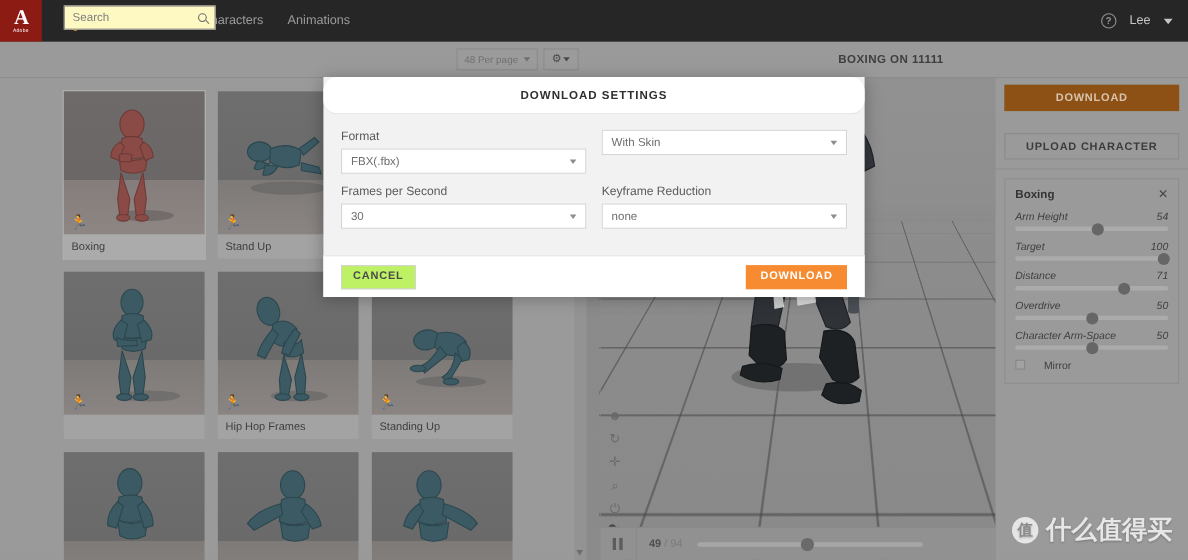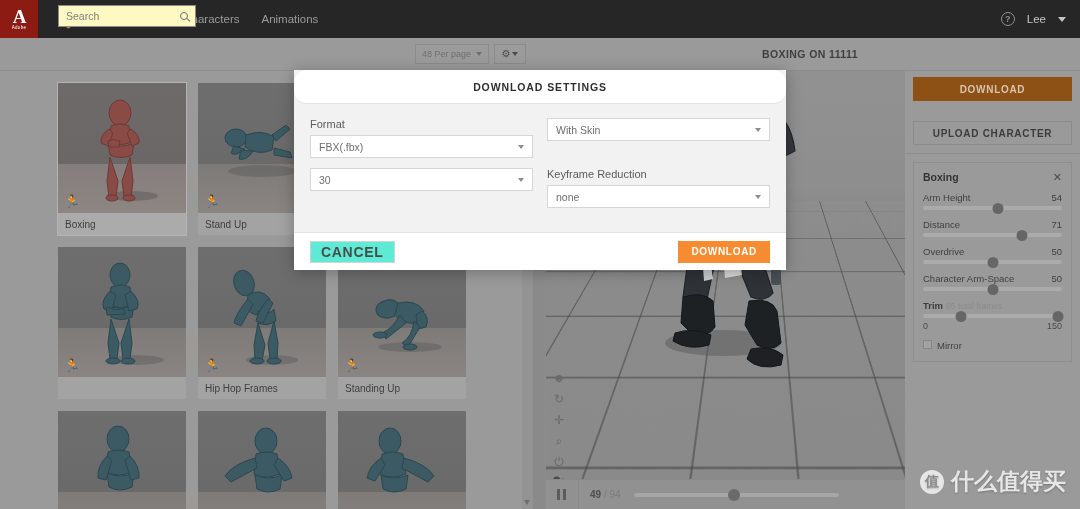--- a/index.html
+++ b/index.html
@@ -222,41 +222,41 @@
   .prop-panel {
     margin-top: 8px; width: 159px; border: 1px solid #8e8e8e;
     background: #9a9a9a; padding: 8px 9px 10px 9px;
   }
   .prop-head {
     display: flex; align-items: center; justify-content: space-between;
     margin-bottom: 9px;
   }
   .prop-title { font-size: 10.5px; font-weight: bold; color: #333; }
   .close-x { font-size: 11px; color: #4a4a4a; line-height: 1; }
-  .slider-row { margin-bottom: 9px; }
+  .slider-row { margin-bottom: 9px; font-style: italic; }
   .slider-lbl {
     display: flex; justify-content: space-between; align-items: baseline;
     font-size: 9.5px; color: #3e3e3e; margin-bottom: 3px;
   }
   .slider-lbl .val { color: #3e3e3e; }
   .track {
     position: relative; height: 4px; background: #ababab; border-radius: 2px;
   }
   .track .knob {
     position: absolute; top: -3.5px; width: 11px; height: 11px;
     background: #666; border-radius: 50%; transform: translateX(-50%);
   }
   .trim-lbl { font-size: 9.5px; color: #3e3e3e; margin-bottom: 3px; }
   .trim-lbl b { font-weight: bold; }
   .trim-lbl .sub { color: #8b8b8b; font-size: 8.5px; margin-left: 3px; }
   .trim-ends {
     display: flex; justify-content: space-between;
     font-size: 9px; color: #4a4a4a; margin-top: 3px;
   }
-  .mirror-row { display: flex; align-items: flex-start; gap: 5px; margin-top: 9px; }
+  .mirror-row { display: flex; align-items: flex-start; gap: 17px; margin-top: 9px; }
   .mirror-box {
     width: 9px; height: 9px; border: 1px solid #868686; background: #a2a2a2;
   }
   .mirror-lbl { font-size: 9.5px; color: #3e3e3e; }
 
   
   .watermark {
     position: absolute; right: 14px; bottom: 12px;
     display: flex; align-items: center; gap: 7px;
     color: #e6e6e6; font-size: 23px; font-weight: bold;
@@ -298,22 +298,22 @@
     margin-left: auto; width: 0; height: 0;
     border-left: 3px solid transparent; border-right: 3px solid transparent;
     border-top: 4px solid #8d8d8d;
   }
   .modal-footer {
     position: absolute; left: 0; bottom: 0; width: 492px; height: 38px;
     background: #fff; border-top: 1px solid #e3e3e3;
     display: flex; align-items: center; padding: 0 16px;
   }
   .btn-cancel {
-    height: 22px; padding: 0 10px; border: 1px solid #d3d3d3; background: #5eead4;
-    font-size: 14px; font-weight: bold; color: #4b4b4b; letter-spacing: .7px;
+    height: 22px; padding: 0 10px; border: 1px solid #d3d3d3; background: #bef264;
+    font-size: 10px; font-weight: bold; color: #4b4b4b; letter-spacing: .7px;
     display: flex; align-items: center;
   }
   .btn-download {
     margin-left: auto; height: 22px; padding: 0 13px; background: #f78b31;
     color: #fff; font-size: 10px; font-weight: bold; letter-spacing: .7px;
     display: flex; align-items: center;
   }
 </style>
 </head>
 <body>
@@ -595,20 +595,29 @@
       <div class="slider-row">
         <div class="slider-lbl">
           <span>Arm Height</span>
           <span class="val">54</span>
         </div>
         <div class="track">
           <span class="knob" style="left:54%"></span>
         </div>
       </div>
 
+      <div class="slider-row">
+        <div class="slider-lbl">
+          <span>Target</span>
+          <span class="val">100</span>
+        </div>
+        <div class="track">
+          <span class="knob" style="left:97%"></span>
+        </div>
+      </div>
 
       <div class="slider-row">
         <div class="slider-lbl">
           <span>Distance</span>
           <span class="val">71</span>
         </div>
         <div class="track">
           <span class="knob" style="left:71%"></span>
         </div>
       </div>
@@ -626,33 +635,20 @@
       <div class="slider-row">
         <div class="slider-lbl">
           <span>Character Arm-Space</span>
           <span class="val">50</span>
         </div>
         <div class="track">
           <span class="knob" style="left:50%"></span>
         </div>
       </div>
 
-      <div class="slider-row">
-        <div class="trim-lbl">
-          <b>Trim</b><span class="sub">95 total frames</span>
-        </div>
-        <div class="track">
-          <span class="knob" style="left:27%"></span>
-          <span class="knob" style="left:97%"></span>
-        </div>
-        <div class="trim-ends">
-          <span>0</span>
-          <span>150</span>
-        </div>
-      </div>
 
       <div class="mirror-row">
         <span class="mirror-box"></span>
         <span class="mirror-lbl">Mirror</span>
       </div>
     </div>
   </div>
 
   <div class="watermark">
     <span class="wm-circle">值</span>
@@ -673,20 +669,21 @@
       </div>
 
       <div>
         <div class="field-sel">
           <span>With Skin</span>
           <span class="tri"></span>
         </div>
       </div>
 
       <div>
+        <div class="field-lbl">Frames per Second</div>
         <div class="field-sel">
           <span>30</span>
           <span class="tri"></span>
         </div>
       </div>
 
       <div>
         <div class="field-lbl">Keyframe Reduction</div>
         <div class="field-sel">
           <span>none</span>

